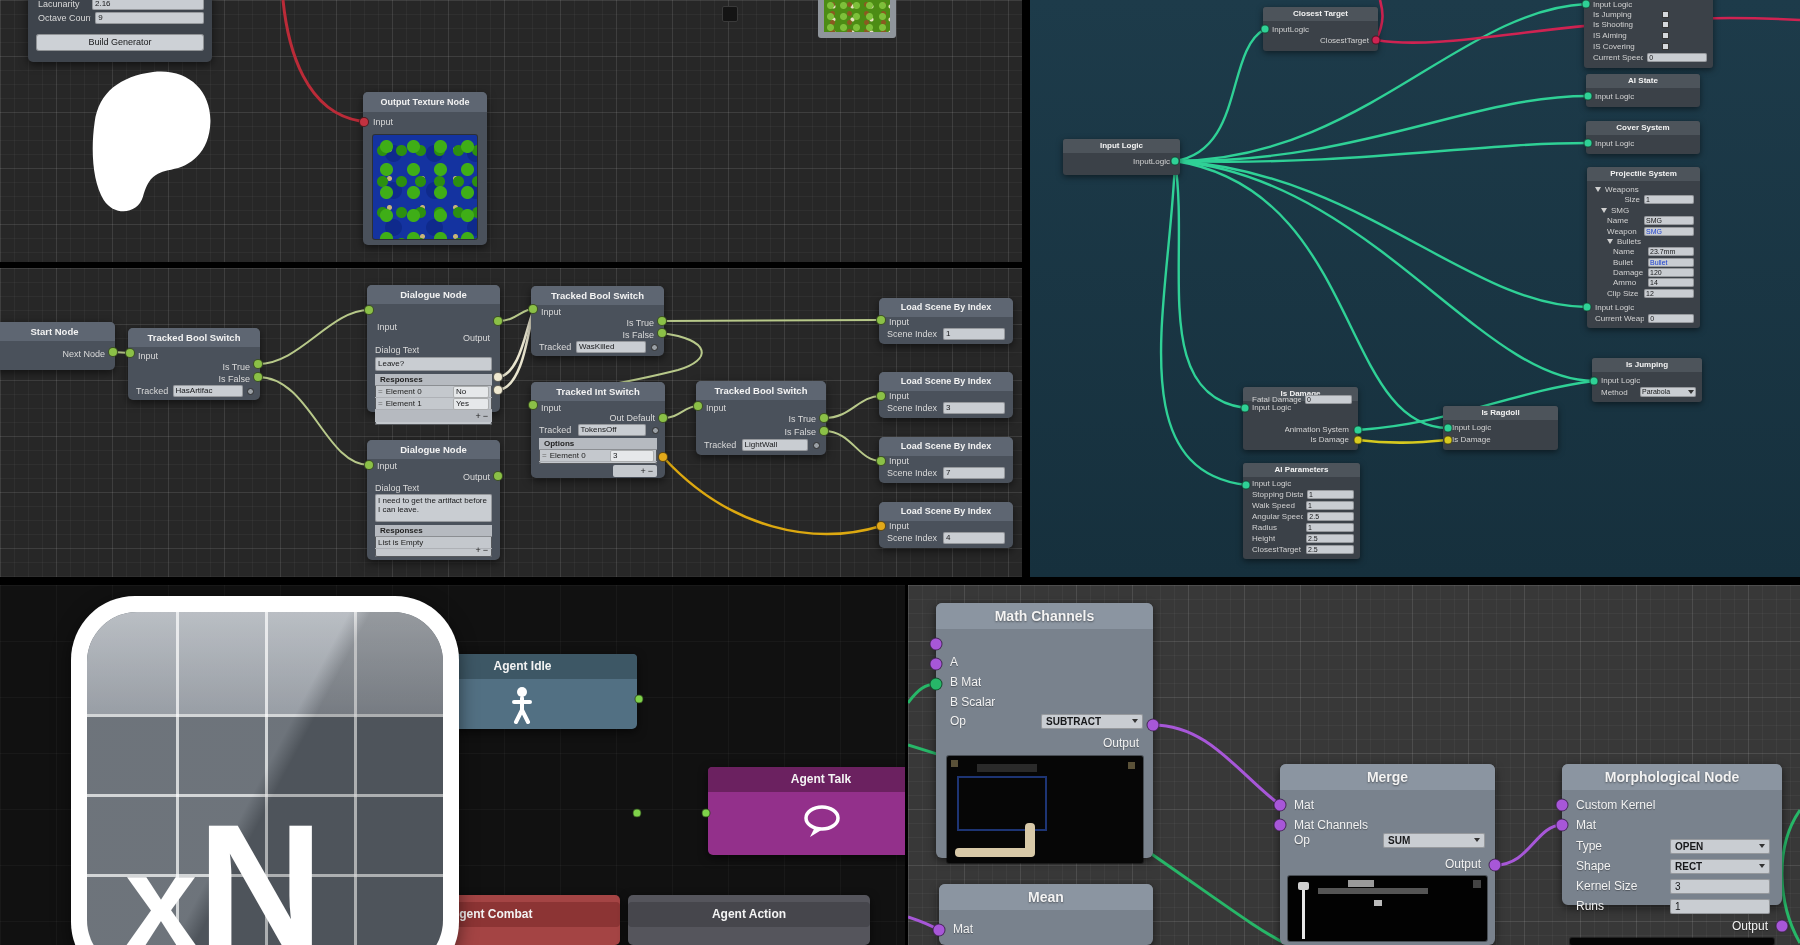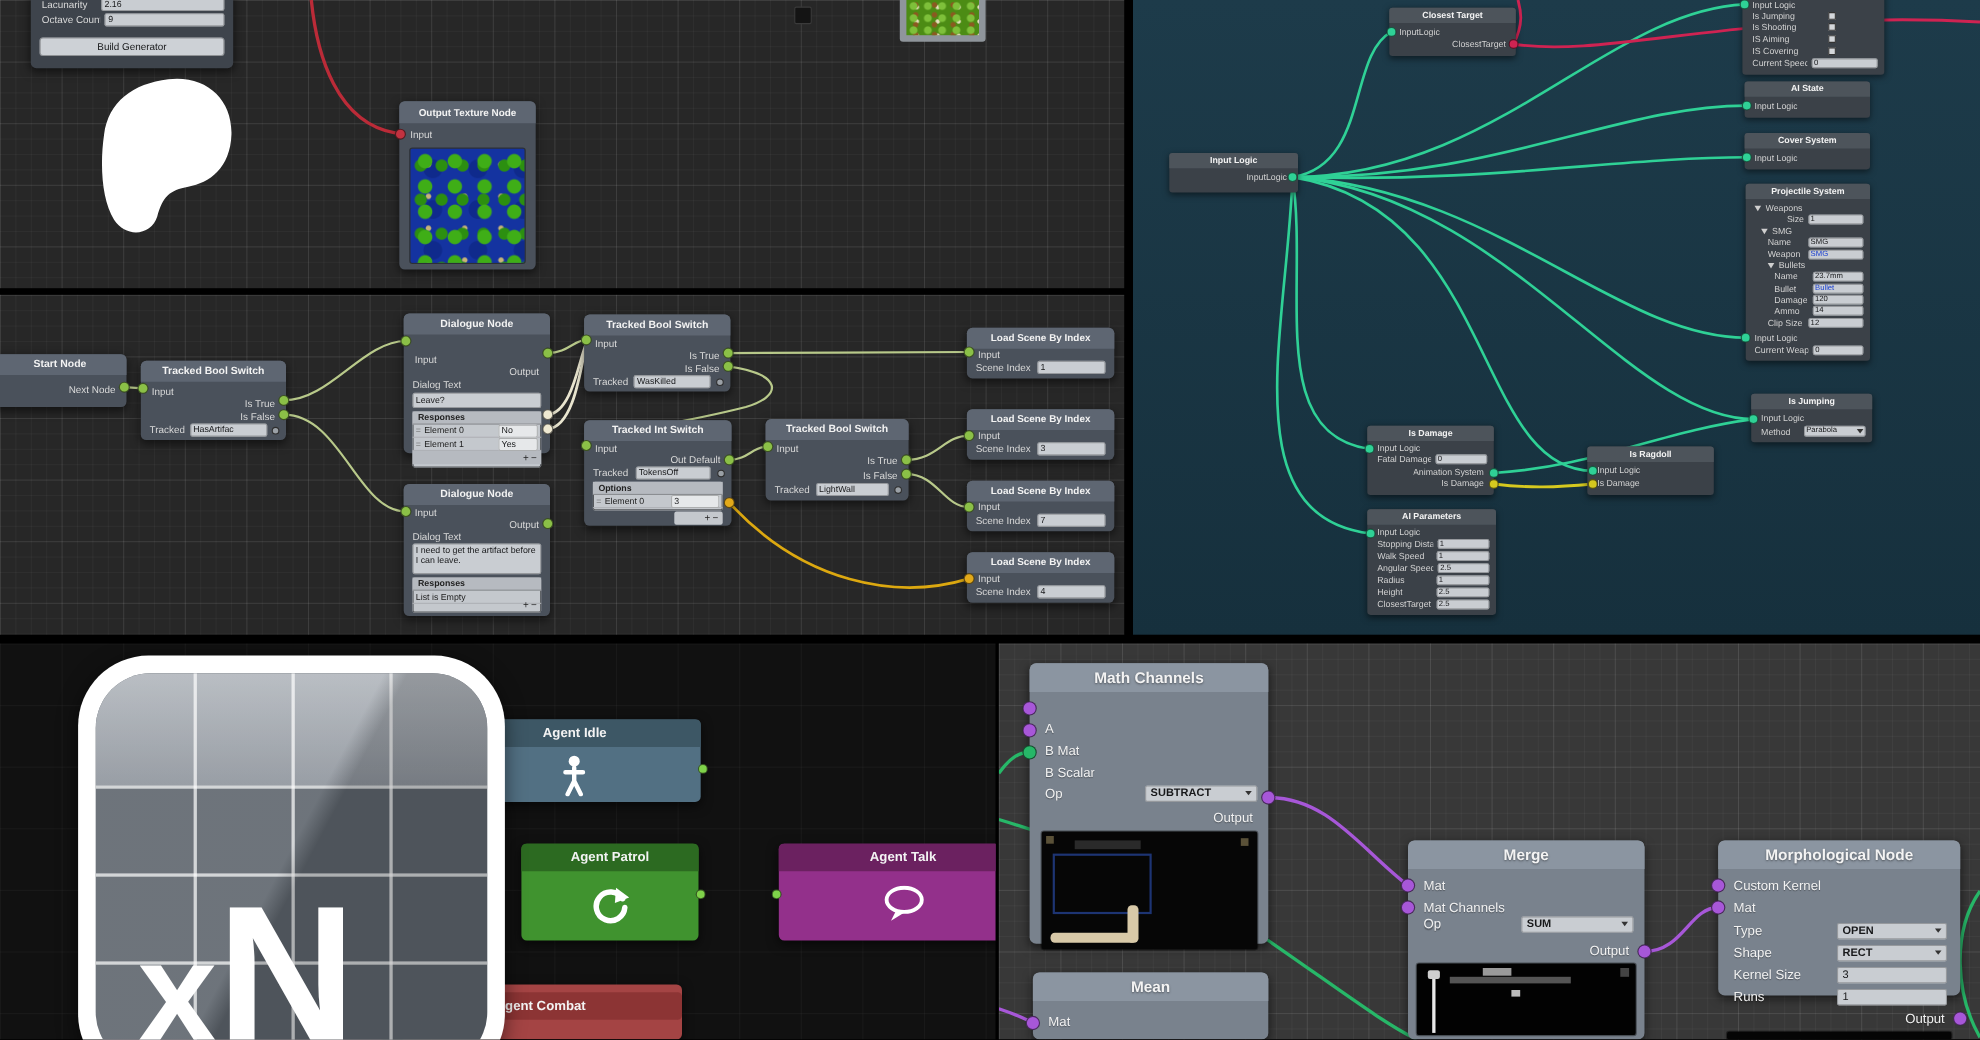--- a/index.html
+++ b/index.html
@@ -479,21 +479,21 @@
           <span class="dda"></span>
         </span>
     </div>
   </div>
 
   <div class="n" style="left:213px;top:387px;width:115px;height:63px">
     <div class="t">Is Damage</div>
     <div class="row" style="left:9px;top:16px;height:9px">
         <span class="lb">Input Logic</span>
       </div>
-    <div class="row" style="left:9px;right:6px;top:26px;height:9px;justify-content:flex-end">
+    <div class="row" style="left:9px;right:6px;top:8px;height:9px;justify-content:flex-end">
         <span class="lb">Fatal Damage</span>
         <span class="fld" style="width:48px">0</span>
       </div>
     <div class="row" style="right:9px;top:38px;height:9px;left:6px;justify-content:flex-end">
         <span class="lb">Animation System</span>
       </div>
     <div class="row" style="right:9px;top:48px;height:9px;left:6px;justify-content:flex-end">
         <span class="lb">Is Damage</span>
       </div>
   </div>
@@ -557,40 +557,36 @@
 
 <div class="panel p4" id="p4" style="left:0;top:585px;width:905px;height:360px;background-color:#111;background-image:linear-gradient(rgba(255,255,255,.035) 1px,transparent 1px),linear-gradient(90deg,rgba(255,255,255,.035) 1px,transparent 1px);background-size:56px 56px">
 
   <div class="an" style="left:408px;top:69px;width:229px;height:75px;background:#527083">
     <div class="t" style="background:#3d5765">Agent Idle</div>
     <svg style="position:absolute;left:100px;top:32px" width="28" height="38" viewBox="0 0 28 38">
       <circle cx="14" cy="6" r="5" fill="#fff"></circle>
       <path d="M14 12 V24 M6 16 H22 M14 24 L8 36 M14 24 L20 36" stroke="#fff" stroke-width="4" stroke-linecap="round" fill="none"></path>
     </svg>
   </div>
-  <div class="an" style="left:474px;top:182px;width:161px;height:88px;background:#40932f">
-    <div class="t" style="background:#2c6a21">Agent Patrol</div>
-    <svg style="position:absolute;left:62px;top:38px" width="36" height="36" viewBox="0 0 36 36">
-      <path d="M30 12 A13 13 0 1 0 32 20" stroke="#fff" stroke-width="5" fill="none" stroke-linecap="round"></path>
-      <polygon points="24,2 36,11 23,16" fill="#fff"></polygon>
-    </svg>
-  </div>
   <div class="an" style="left:708px;top:182px;width:226px;height:88px;background:#93308b">
     <div class="t" style="background:#6b2160">Agent Talk</div>
     <svg style="position:absolute;left:94px;top:38px" width="40" height="34" viewBox="0 0 40 34">
       <ellipse cx="20" cy="13" rx="16" ry="11" fill="none" stroke="#fff" stroke-width="3.5"></ellipse>
       <path d="M13 22 L8 32 L21 24" fill="#fff"></path>
     </svg>
   </div>
 
   <div class="an" style="left:90px;top:310px;width:261px;height:50px;background:#8c2a5c">
     <div class="t" style="background:#702148;top:7px;border-radius:4px">Agent Pursuit</div>
   </div>
   <div class="an" style="left:363px;top:310px;width:257px;height:50px;background:#a44444">
     <div class="t" style="background:#8c3434;top:7px;border-radius:4px">Agent Combat</div>
+  </div>
+  <div class="an" style="left:628px;top:310px;width:242px;height:50px;background:#55555c">
+    <div class="t" style="background:#46464c;top:7px;border-radius:4px">Agent Action</div>
   </div>
 
   <i class="port pa" style="left:639px;top:114px"></i>
 
   <i class="port pa" style="left:637px;top:228px"></i>
   <i class="port pa" style="left:706px;top:228px"></i>
 
 </div>
 
 <div class="panel gridbg p5" id="p5" style="left:908px;top:585px;width:892px;height:360px;background-color:#383838">

